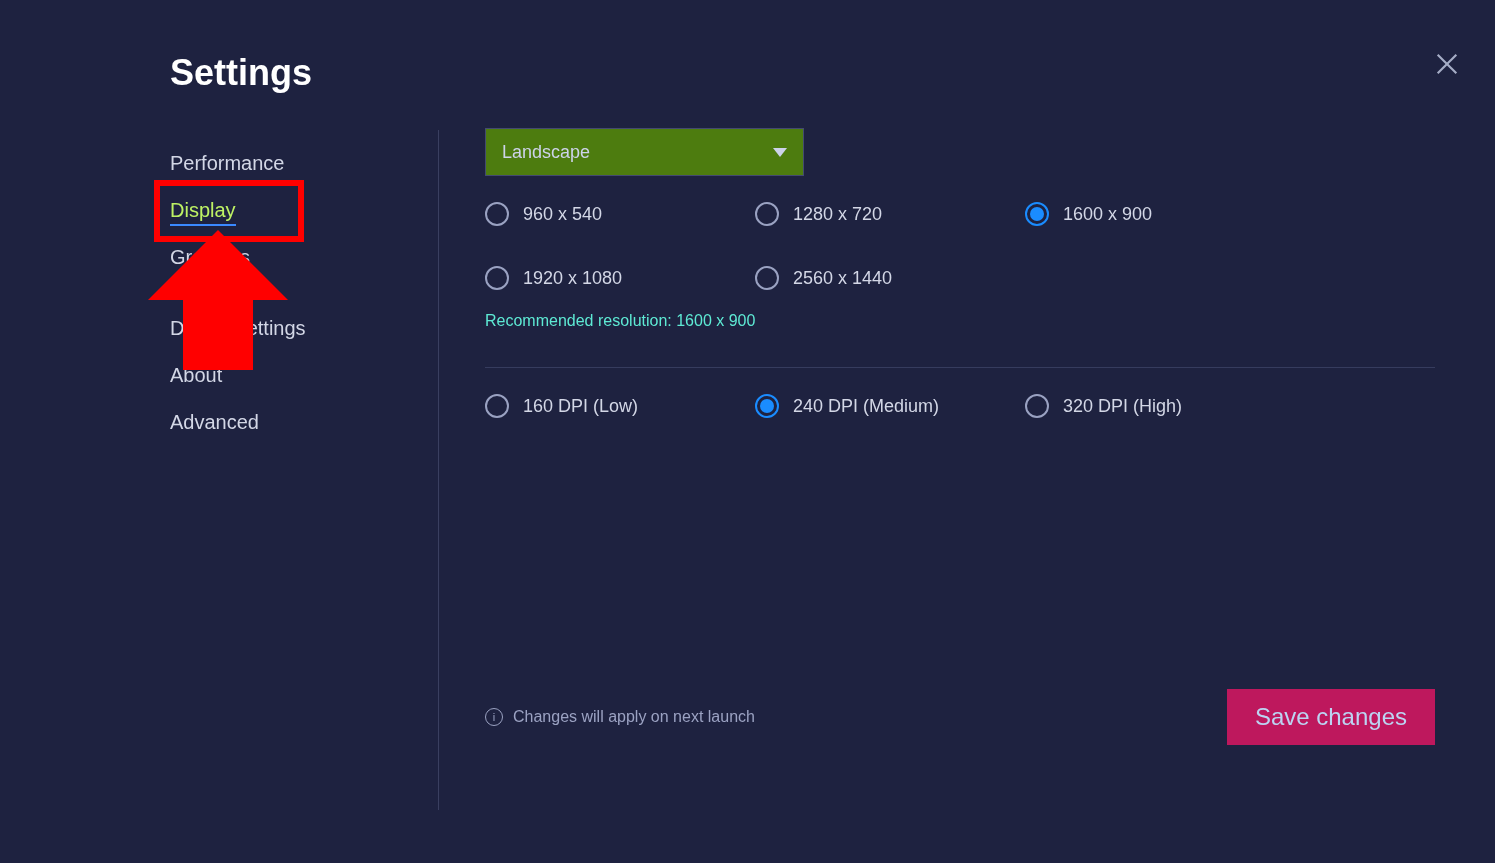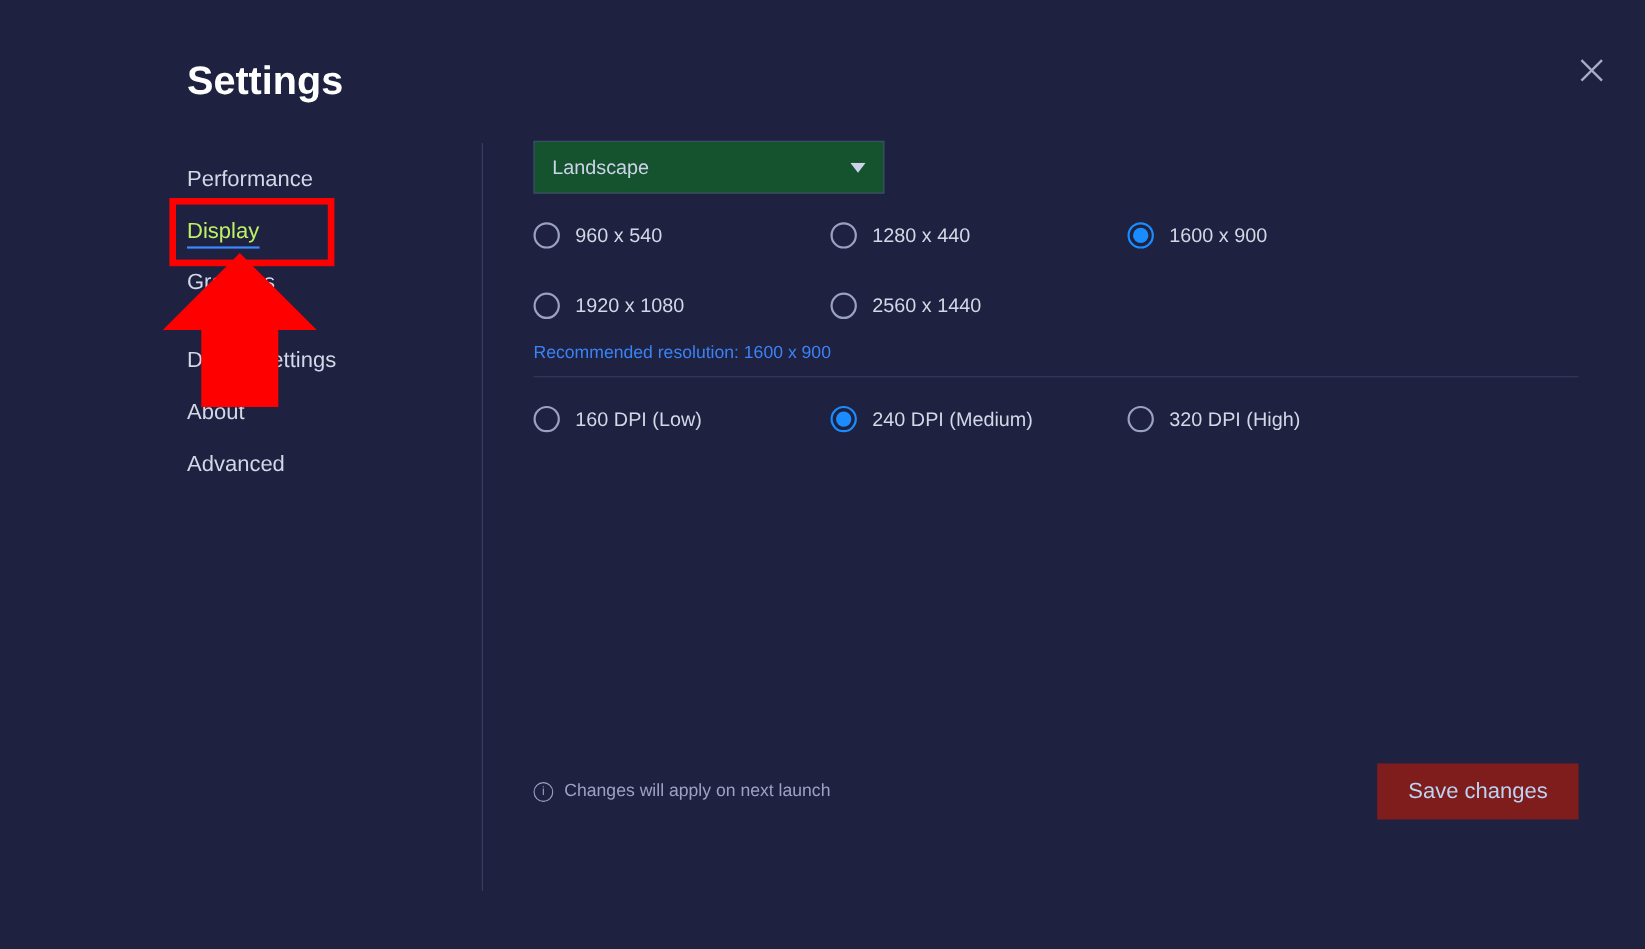--- a/index.html
+++ b/index.html
@@ -7,34 +7,34 @@
   .title{position:absolute;left:170px;top:52px;font-size:36px;font-weight:600;color:#fff}
   .close{position:absolute;right:32px;top:48px;width:32px;height:32px;cursor:pointer;color:#a6adc6}
   .close svg{width:32px;height:32px}
   .sidebar{position:absolute;left:170px;top:140px;width:230px}
   .side-item{font-size:20px;color:#d3d7e6;padding:12px 0;cursor:pointer}
   .side-item.active{color:#bef264}
   .side-item.active .side-label{border-bottom:2px solid #3a89ff;padding-bottom:3px}
   .vline{position:absolute;left:438px;top:130px;width:0;height:680px;border-left:1px solid #3a3f60}
   .content{position:absolute;left:485px;top:128px;right:60px}
   .section-title{font-size:20px;color:#e4e7f2;margin-bottom:18px}
-  .dropdown{width:285px;height:46px;border:1px solid #434a70;background:#14532d;display:flex;align-items:center;justify-content:space-between;padding:0 16px;cursor:pointer;margin-bottom:26px}
+  .dropdown{width:285px;height:46px;border:1px solid #434a70;background:#4d7c0f;display:flex;align-items:center;justify-content:space-between;padding:0 16px;cursor:pointer;margin-bottom:26px}
   .dropdown span{font-size:18px;color:#cdd3ea}
   .dropdown .arrow{color:#cdd3ea}
   .radio-grid{display:grid;grid-template-columns:270px 270px 270px;row-gap:40px;margin-bottom:22px}
   .radio{display:flex;align-items:center;gap:14px;cursor:pointer;font-size:18px;color:#d3d7e6}
   .radio .circle{width:20px;height:20px;border:2px solid #9aa2c2;border-radius:50%;position:relative;flex-shrink:0}
   .radio.selected .circle{border-color:#1a8cff}
   .radio.selected .circle::after{content:"";position:absolute;top:3px;left:3px;width:14px;height:14px;background:#1a8cff;border-radius:50%}
-  .hint{font-size:16px;color:#3b82f6;margin-bottom:12px}
+  .hint{font-size:16px;color:#5eead4;margin-bottom:37px}
   .divider{height:1px;background:#363c5e;margin-bottom:26px}
   .footer{position:absolute;left:485px;bottom:70px;right:60px;display:flex;align-items:center;justify-content:space-between}
   .note{display:flex;align-items:center;gap:10px;font-size:16px;color:#9ba2c2}
   .note .info{width:16px;height:16px;border:1.5px solid #9ba2c2;border-radius:50%;display:flex;align-items:center;justify-content:center;font-size:11px}
-  .save{background:#7f1d1d;color:#bcd4f2;font-size:20px;border:none;padding:14px 28px;cursor:pointer}
+  .save{background:#be185d;color:#bcd4f2;font-size:24px;border:none;padding:14px 28px;cursor:pointer}
   
   .redbox{position:absolute;left:154px;top:180px;width:138px;height:50px;border:6px solid #ff0000;pointer-events:none}
   .redarrow{position:absolute;left:148px;top:230px;width:140px;height:140px;pointer-events:none}
   .redarrow svg{width:100%;height:100%}
 </style>
 </head>
 <body>
 <div class="page">
 
 <div class="title">Settings</div>
@@ -69,21 +69,21 @@
     </span>
   </div>
 
   <div class="radio-grid">
     <div class="radio">
           <span class="circle"></span>
           <span>960 x 540</span>
         </div>
     <div class="radio">
           <span class="circle"></span>
-          <span>1280 x 440</span>
+          <span>1280 x 720</span>
         </div>
     <div class="radio selected">
           <span class="circle"></span>
           <span>1600 x 900</span>
         </div>
     <div class="radio">
           <span class="circle"></span>
           <span>1920 x 1080</span>
         </div>
     <div class="radio">

